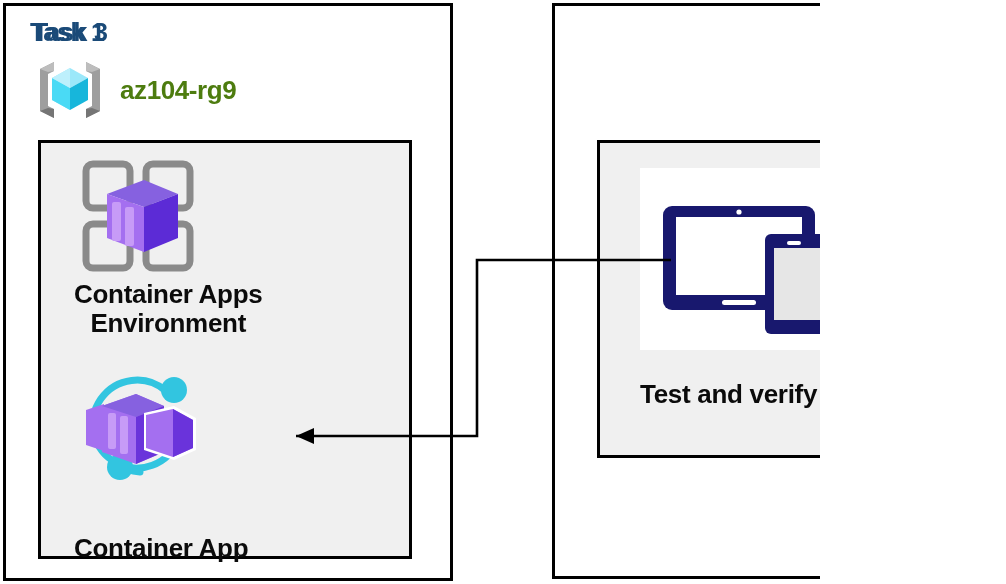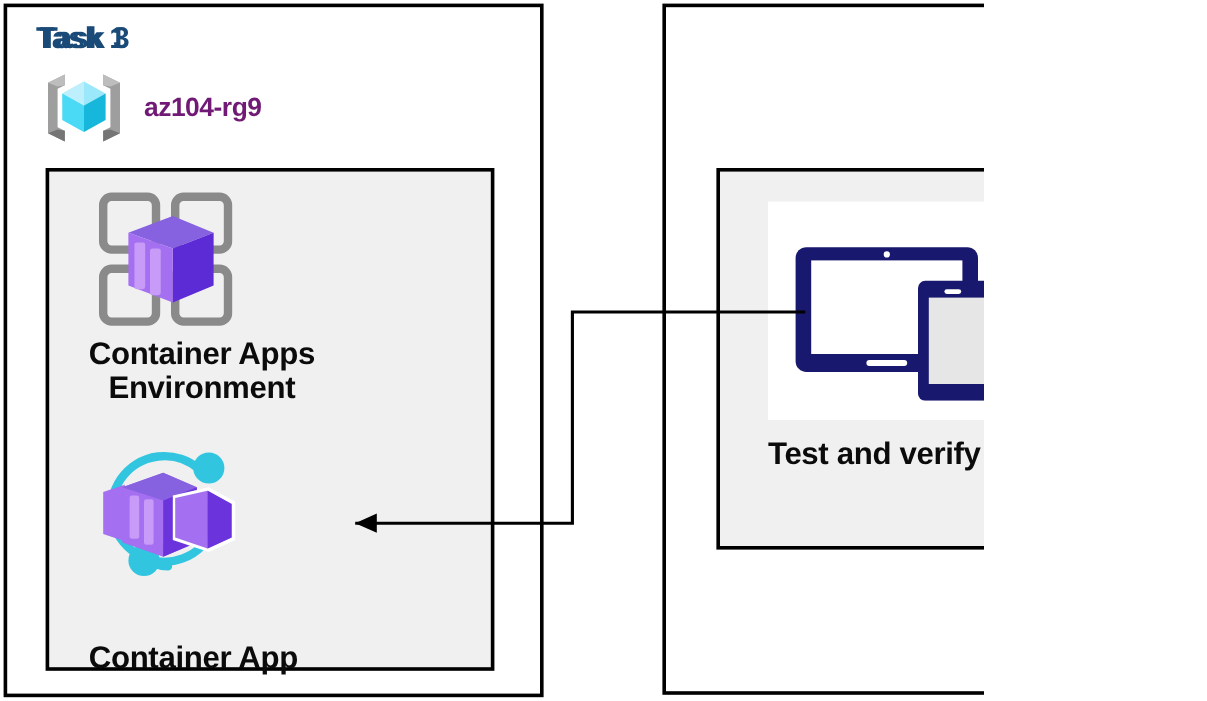--- a/index.html
+++ b/index.html
@@ -42,23 +42,23 @@
   
   #rg-row {
     position: absolute;
     left: 34px;
     top: 58px;
     display: flex;
     align-items: center;
     gap: 14px;
   }
   #rg-label {
-    font-size: 22px;
+    font-size: 26px;
     font-weight: bold;
-    color: #701a75;
+    color: #4d7c0f;
     letter-spacing: -0.4px;
     white-space: nowrap;
   }
 
   
   .group-box {
     position: absolute;
     background: #F0F0F0;
     border: 3px solid #000000;
     box-sizing: border-box;
@@ -91,21 +91,21 @@
 
   
   #test-icon-plate {
     background: #ffffff;
     width: 230px;
     height: 182px;
     display: flex;
     align-items: center;
     justify-content: center;
   }
-  #test-label-wrap { margin-top: 14px; }
+  #test-label-wrap { margin-top: 30px; }
 
   
   #connector { position: absolute; left: 0; top: 0; width: 1006px; height: 584px; pointer-events: none; }
 </style>
 </head>
 <body>
 
 <div id="canvas">
 
   <div class="task-panel" id="task1-panel"></div>

